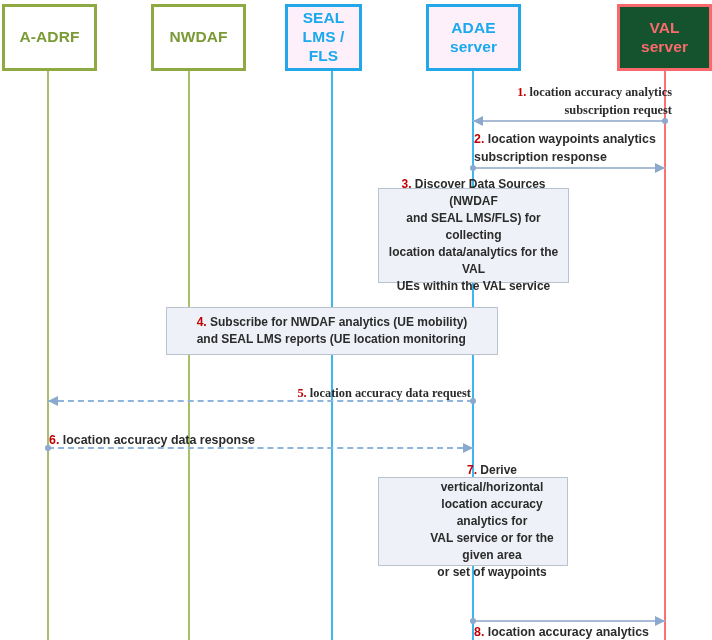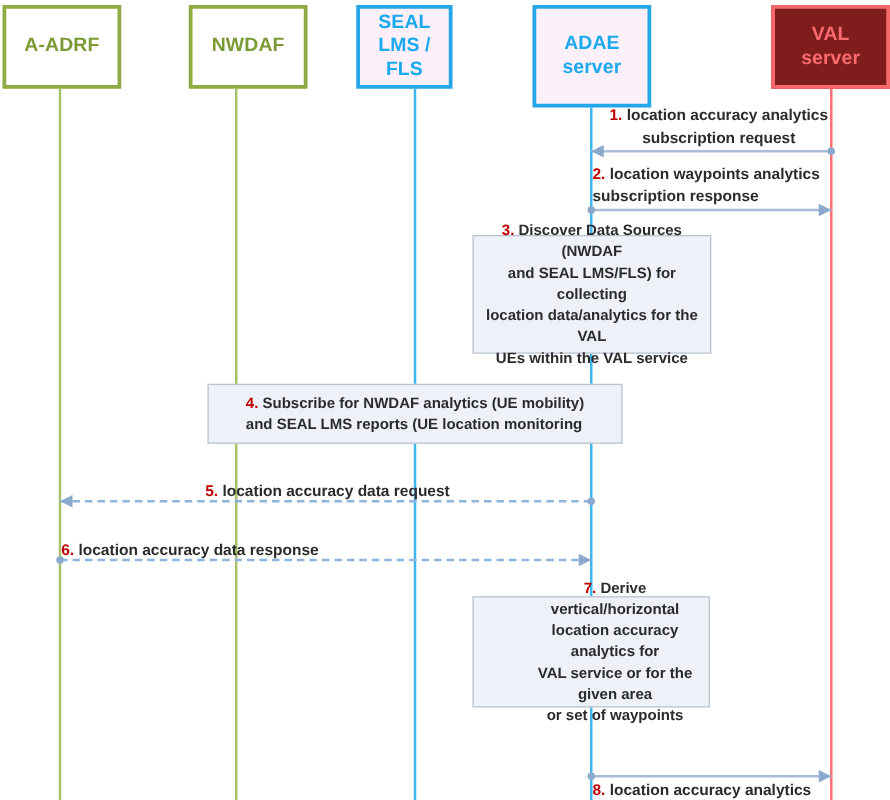--- a/index.html
+++ b/index.html
@@ -99,21 +99,21 @@
     background: #8ba9cd;
   }
   .msglabel {
     position: absolute;
     font-size: 12.4px;
     font-weight: bold;
     color: #2b2b2b;
     line-height: 1.42;
     white-space: pre-line;
   }
-  .msglabel.right { text-align: center; }
+  .msglabel.right { text-align: right; font-family: Liberation Serif, serif; }
   .msglabel.left { text-align: left; }
 </style>
 </head>
 <body>
 
 <div id="stage" style="width: 712px; height: 640px;">
   <div id="lifelines">
       <div class="lifeline" style="left: 47px; background: rgb(169, 192, 107);"></div>
       <div class="lifeline" style="left: 188px; background: rgb(169, 192, 107);"></div>
       <div class="lifeline" style="left: 331px; background: rgb(62, 183, 239);"></div>
@@ -124,25 +124,25 @@
       <div class="participant" style="left: 2px; top: 4px; width: 95px; height: 67px; background: rgb(255, 255, 255); border-color: rgb(143, 170, 66); color: rgb(122, 154, 53);">
         <span class="plabel">A-ADRF</span>
       </div>
       <div class="participant" style="left: 151px; top: 4px; width: 95px; height: 67px; background: rgb(255, 255, 255); border-color: rgb(143, 170, 66); color: rgb(122, 154, 53);">
         <span class="plabel">NWDAF</span>
       </div>
       <div class="participant" style="left: 285px; top: 4px; width: 77px; height: 67px; background: rgb(253, 240, 250); border-color: rgb(35, 167, 232); color: rgb(25, 169, 237);">
         <span class="plabel">SEAL LMS /
 FLS</span>
       </div>
-      <div class="participant" style="left: 426px; top: 4px; width: 95px; height: 82px; background: rgb(253, 240, 250); border-color: rgb(35, 167, 232); color: rgb(25, 169, 237);">
+      <div class="participant" style="left: 426px; top: 4px; width: 95px; height: 67px; background: rgb(253, 240, 250); border-color: rgb(35, 167, 232); color: rgb(25, 169, 237);">
         <span class="plabel">ADAE
 server</span>
       </div>
-      <div class="participant" style="left: 617px; top: 4px; width: 95px; height: 67px; background: #7f1d1d; border-color: rgb(249, 105, 108); color: rgb(251, 107, 110);">
+      <div class="participant" style="left: 617px; top: 4px; width: 95px; height: 67px; background: #14532d; border-color: rgb(249, 105, 108); color: rgb(251, 107, 110);">
         <span class="plabel">VAL
 server</span>
       </div>
     </div>
   <div id="procboxes">
       <div class="procbox center" style="left: 378px; top: 188px; width: 191px; height: 95px;">
         <div class="ptext"><span class="num">3.</span><span> Discover Data Sources (NWDAF
 and SEAL LMS/FLS) for collecting
 location data/analytics for the VAL
 UEs within the VAL service</span></div>

